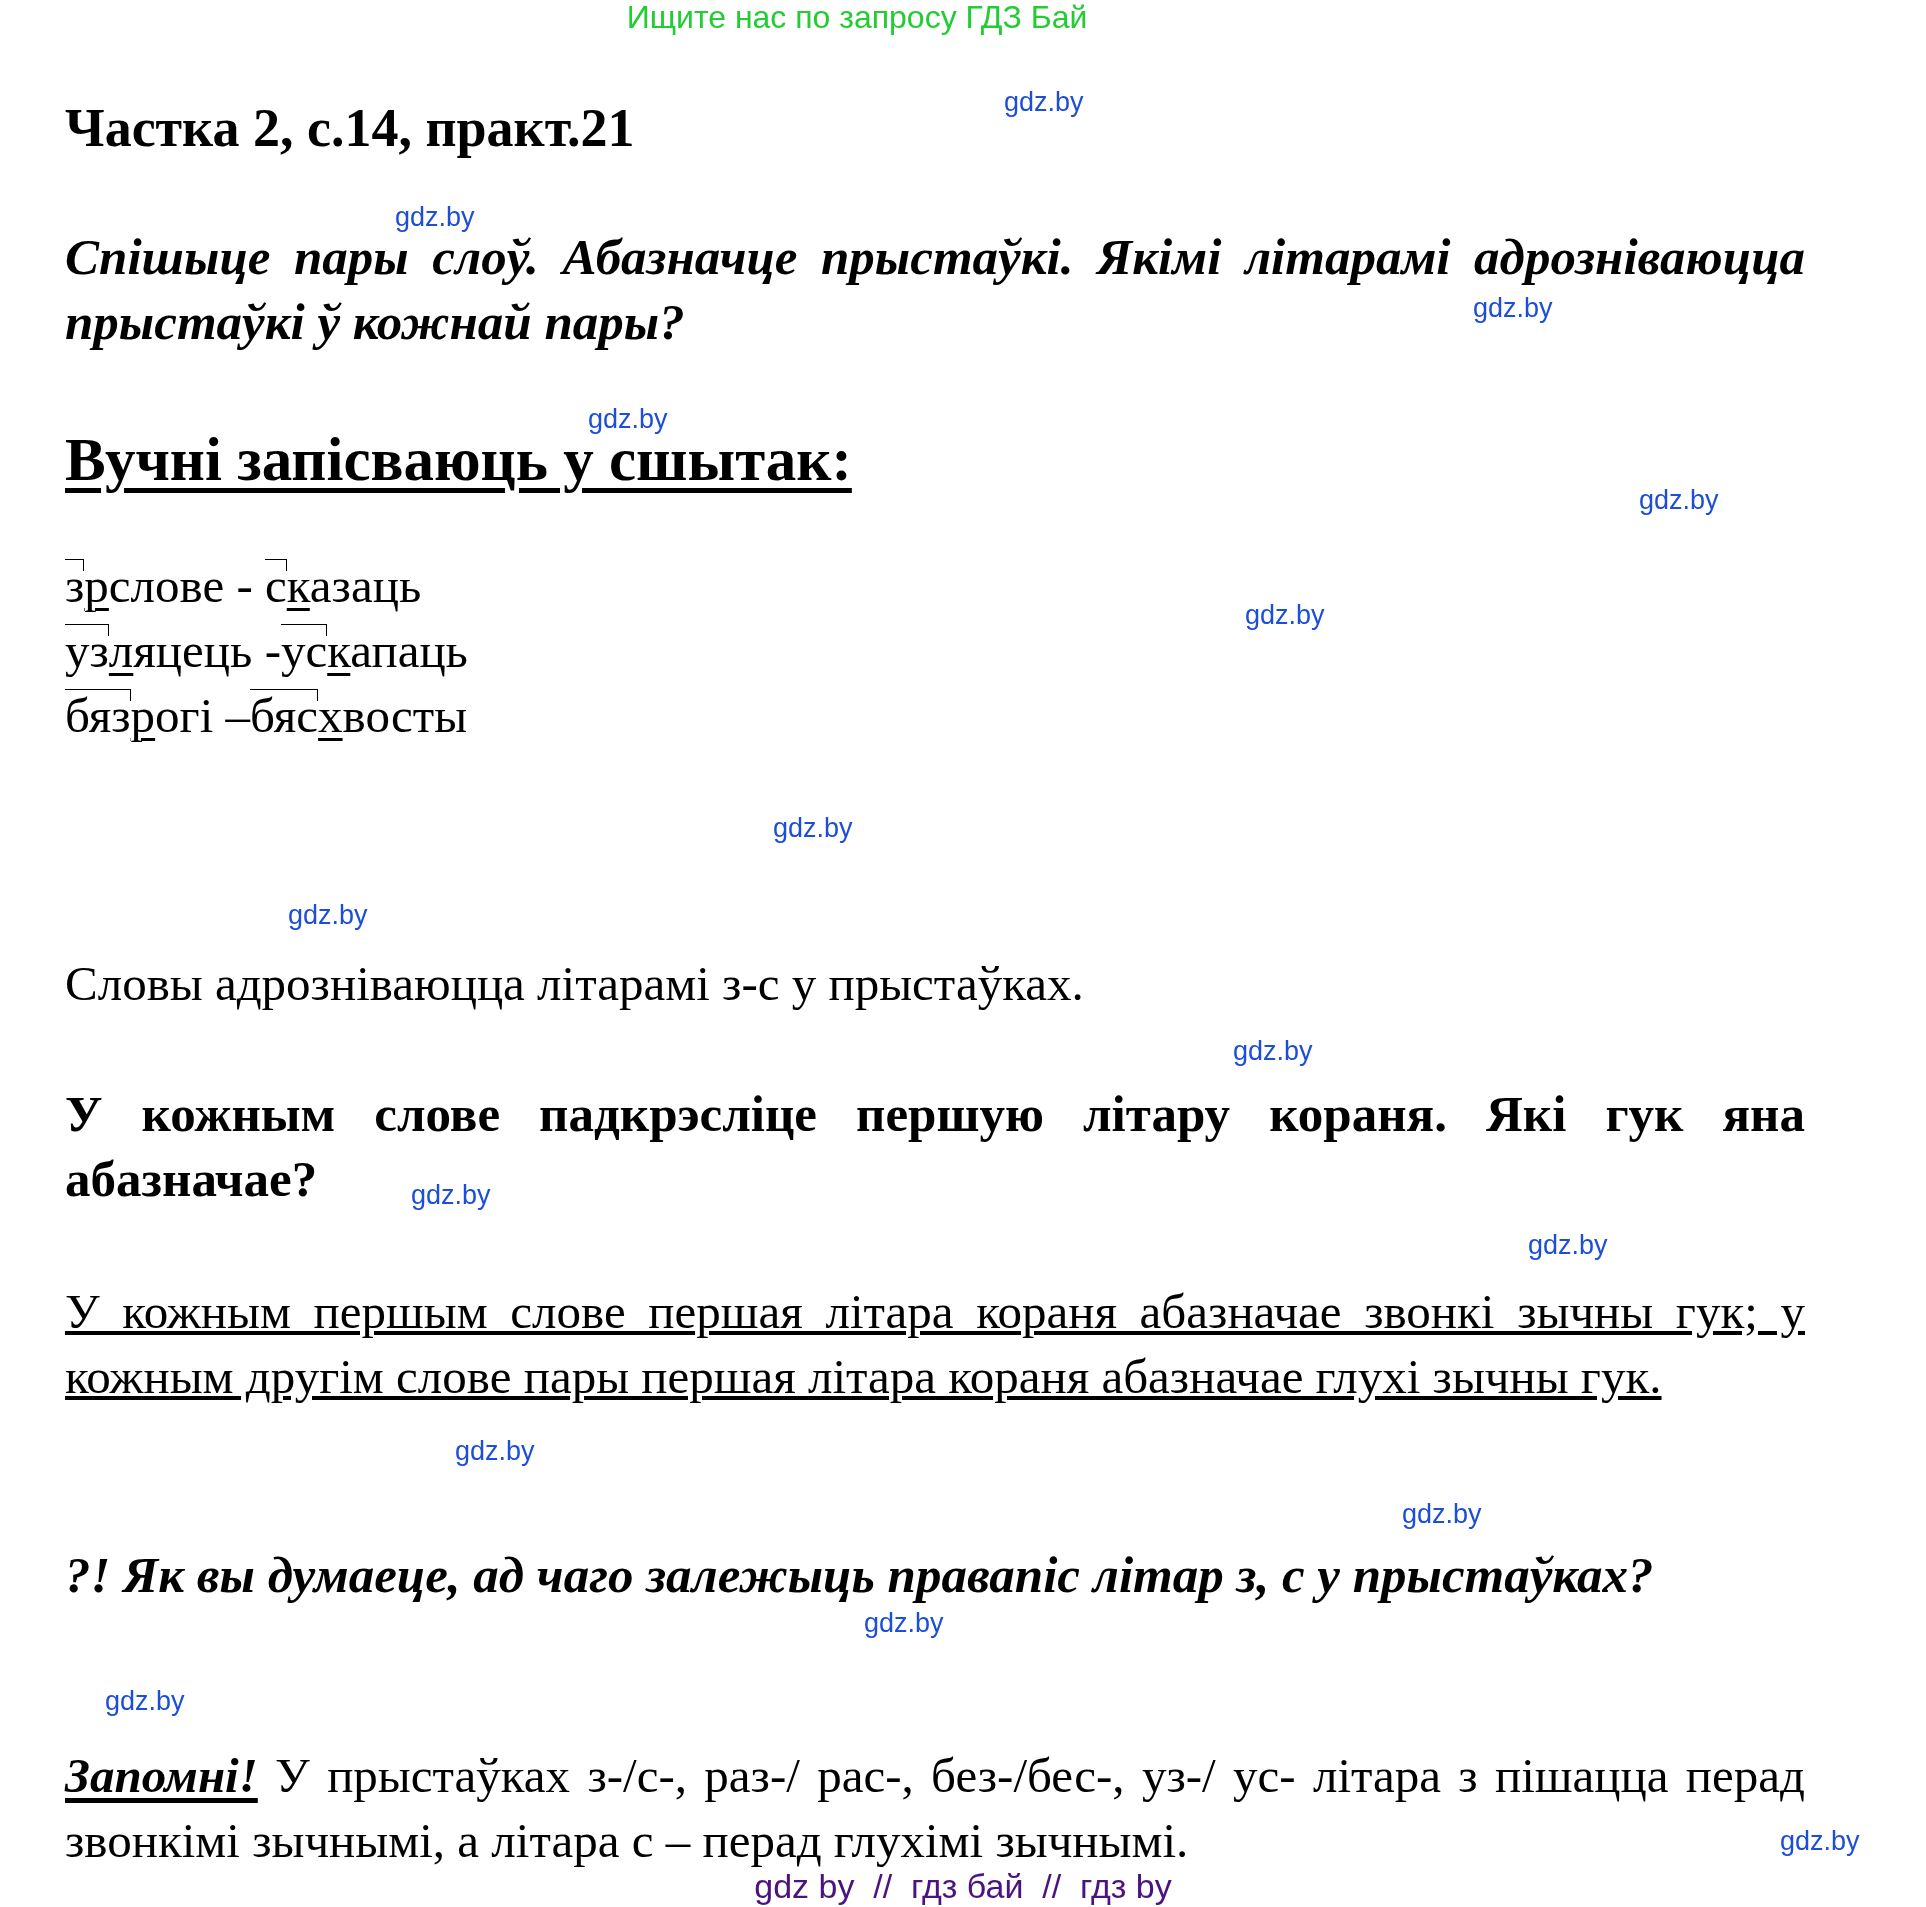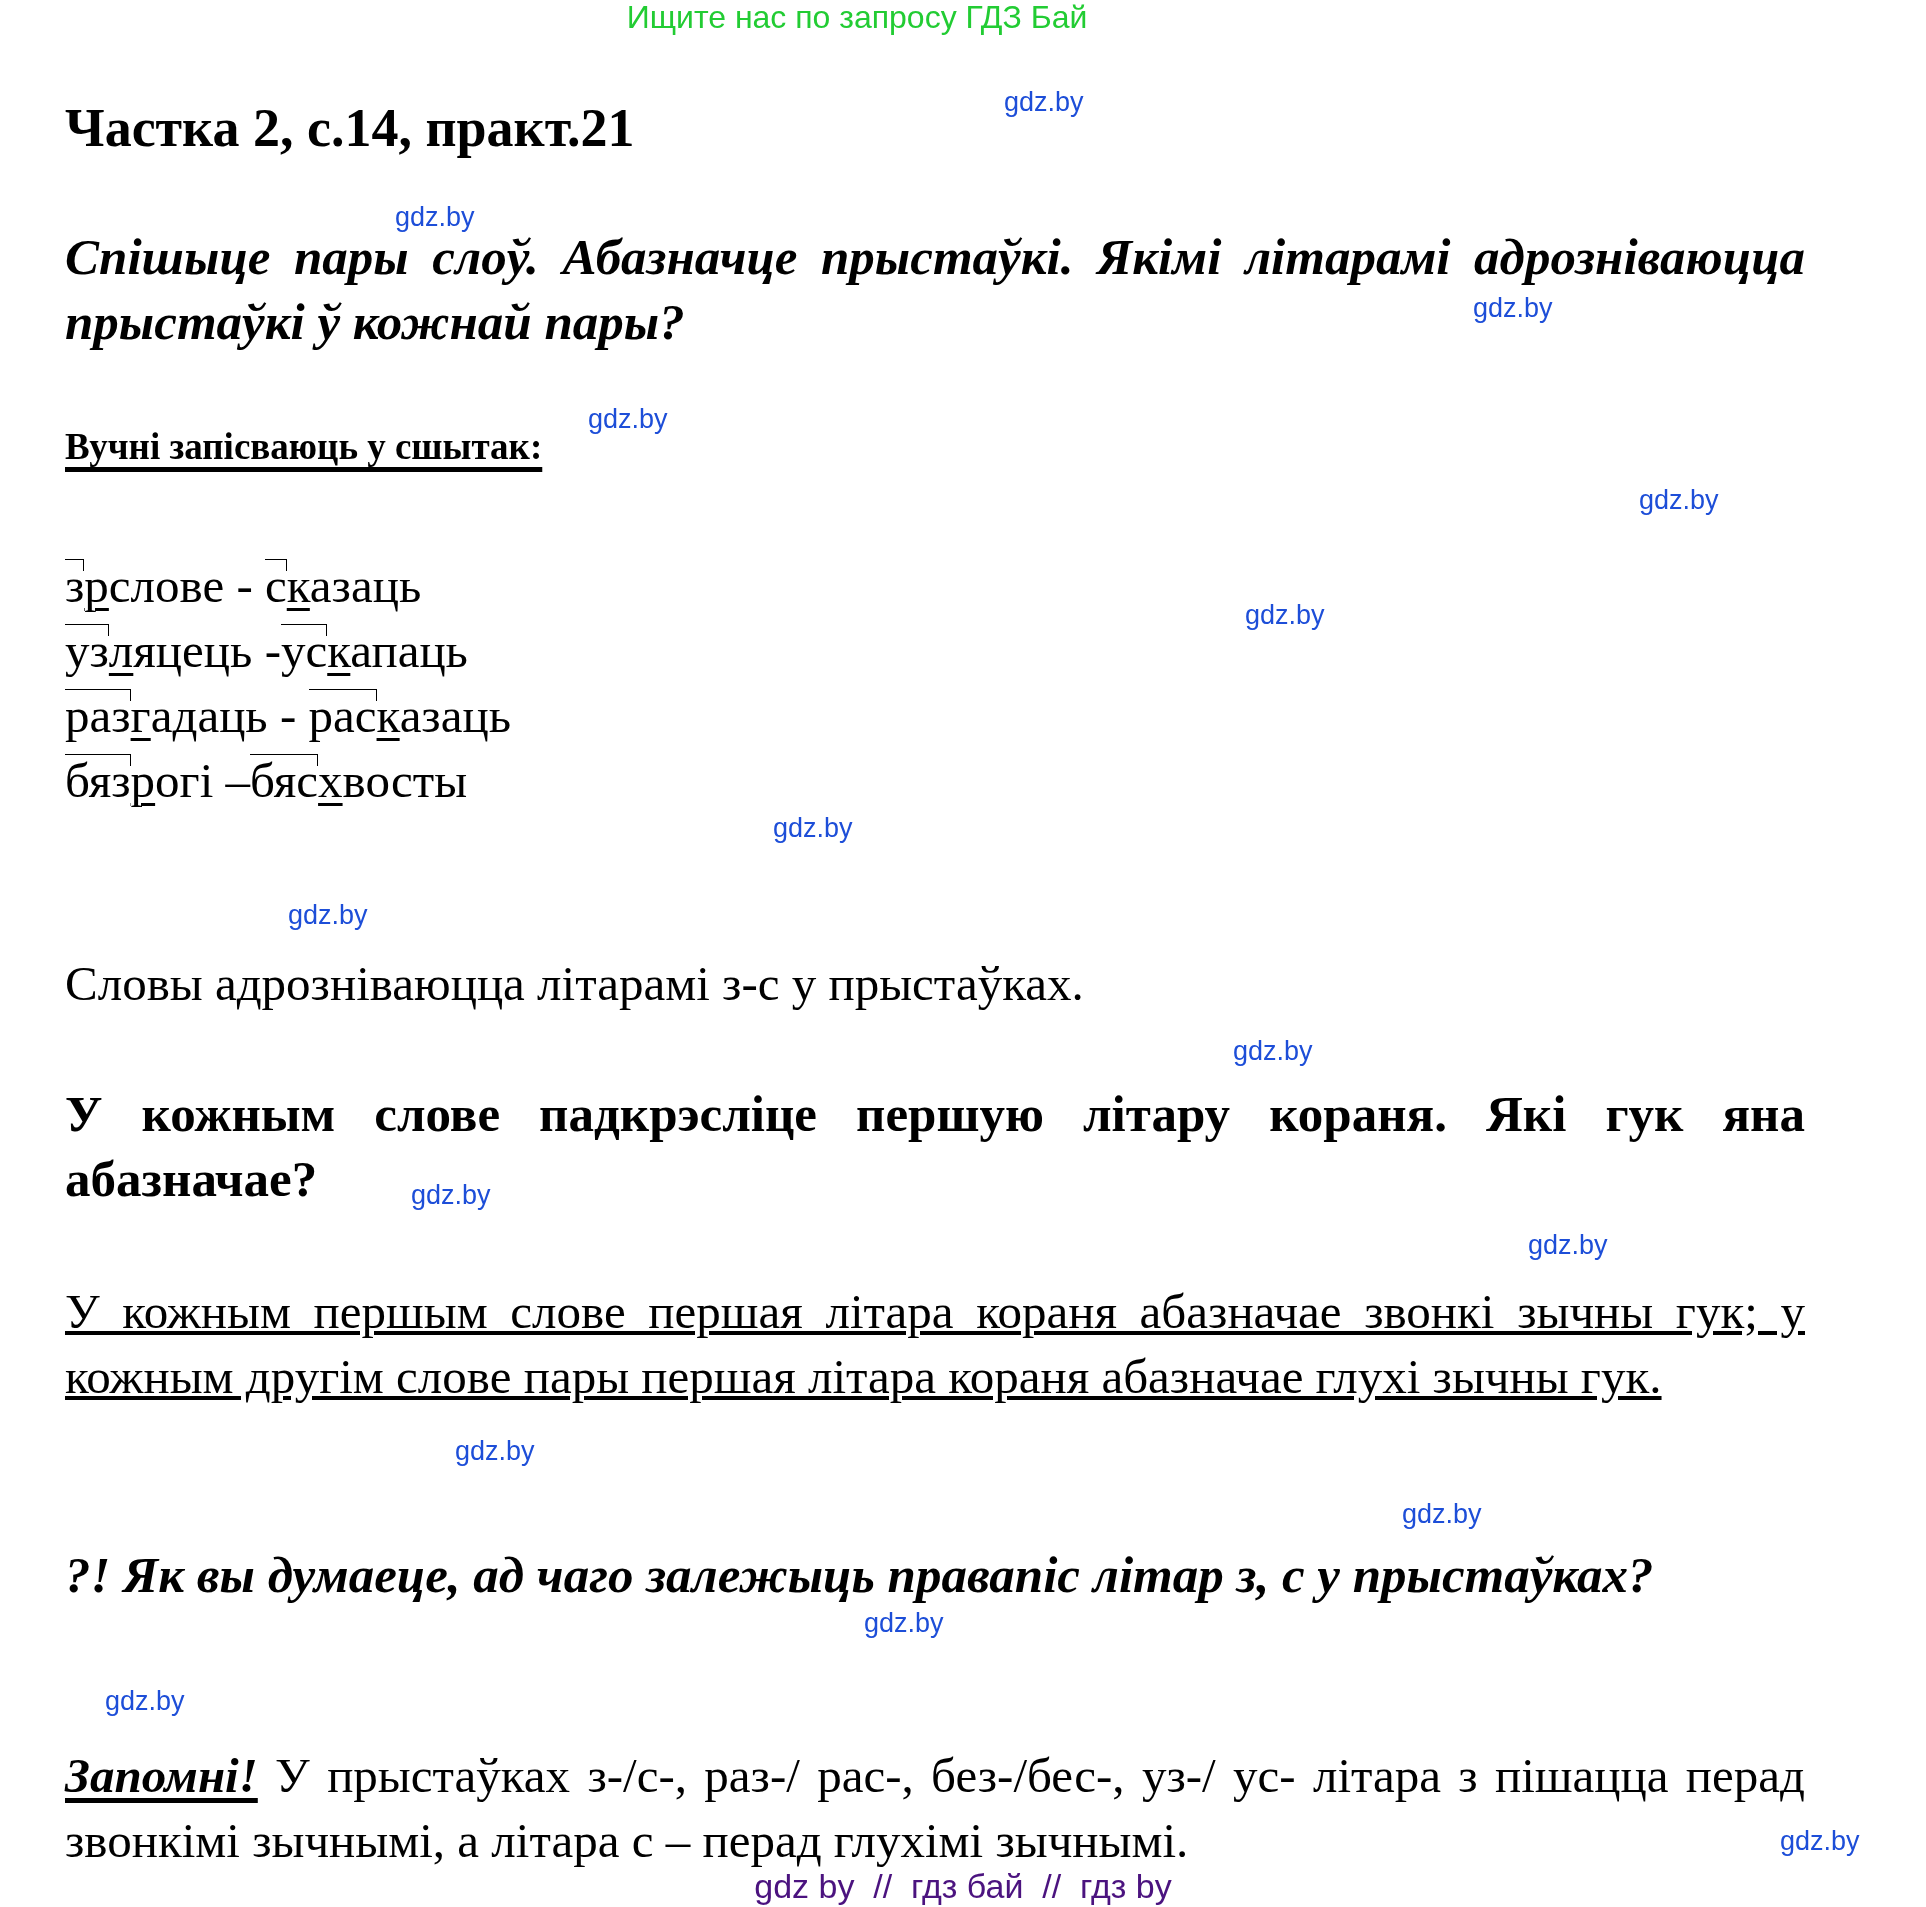--- a/index.html
+++ b/index.html
@@ -3,21 +3,21 @@
   <meta charset="utf-8">
   <style>
     html, body { margin: 0; padding: 0; background: #ffffff; }
     body { width: 1926px; height: 1908px; position: relative; overflow: hidden; font-family: "Liberation Serif", serif; color: #000; }
     .abs { position: absolute; white-space: nowrap; }
     .top-banner { left: 0; width: 1714px; top: 0; text-align: center; font-family: "Liberation Sans", sans-serif; font-size: 32px; color: #22cc33; line-height: 35px; }
     .wm { font-family: "Liberation Sans", sans-serif; font-size: 27px; color: #1d4ed8; }
     .title { left: 65px; top: 97px; font-size: 54px; font-weight: bold; line-height: 62px; }
     .task { left: 65px; width: 1740px; font-size: 51px; line-height: 65px; font-weight: bold; white-space: normal; text-align: justify; text-align-last: left; }
     .task.italic { font-style: italic; }
-    .sub-heading { left: 65px; top: 425px; font-size: 37px; font-weight: bold; text-decoration: underline; text-decoration-thickness: 4.9px; text-underline-offset: 7.8px; }
+    .sub-heading { left: 65px; top: 425px; font-size: 61px; font-weight: bold; text-decoration: underline; text-decoration-thickness: 4.9px; text-underline-offset: 7.8px; }
     .pairs { left: 65px; top: 553px; font-size: 49px; line-height: 65px; }
     .pair-row { height: 65px; position: relative; }
     .pre { position: relative; display: inline-block; }
     .pre::before { content: ""; position: absolute; left: 0; right: 0; top: 5.8px; border-top: 1.9px solid #000; border-right: 1.9px solid #000; height: 11.6px; }
     .root-first { text-decoration: underline; text-decoration-thickness: 2.9px; text-underline-offset: 5.8px; }
     .para { left: 65px; width: 1740px; font-size: 49px; line-height: 65px; white-space: normal; text-align: justify; text-align-last: left; }
     .note-label { font-weight: bold; font-style: italic; text-decoration: underline; text-decoration-thickness: 4.9px; text-underline-offset: 5.8px; }
     .footer { left: 0; width: 1926px; top: 1867px; text-align: center; font-family: "Liberation Sans", sans-serif; font-size: 34px; color: #4b137f; line-height: 39px; }
   </style>
 </head>
@@ -30,23 +30,20 @@
 <div class="abs task italic" style="top:225px;">Спішыце пары слоў. Абазначце прыстаўкі. Якімі літарамі адрозніваюцца прыстаўкі ў кожнай пары?</div>
 
 <div class="abs sub-heading">Вучні запісваюць у сшытак:</div>
 
 <div class="abs pairs">
   <div class="pair-row">
     <span class="pre">з</span><span class="root-first">р</span><span>слове</span><span style="white-space:pre"> - </span><span class="pre">с</span><span class="root-first">к</span><span>азаць</span>
   </div>
   <div class="pair-row">
     <span class="pre">уз</span><span class="root-first">л</span><span>яцець</span><span style="white-space:pre"> -</span><span class="pre">ус</span><span class="root-first">к</span><span>апаць</span>
-  </div>
-  <div class="pair-row">
-    <span class="pre">раз</span><span class="root-first">г</span><span>адаць</span><span style="white-space:pre"> - </span><span class="pre">рас</span><span class="root-first">к</span><span>азаць</span>
   </div>
   <div class="pair-row">
     <span class="pre">бяз</span><span class="root-first">р</span><span>огі</span><span style="white-space:pre"> –</span><span class="pre">бяс</span><span class="root-first">х</span><span>восты</span>
   </div>
 </div>
 
 <div class="abs para" style="top:951px;">Словы адрозніваюцца літарамі з-с у прыстаўках.</div>
 
 <div class="abs task" style="top:1082px;">У кожным слове падкрэсліце першую літару кораня. Які гук яна абазначае?</div>
 

